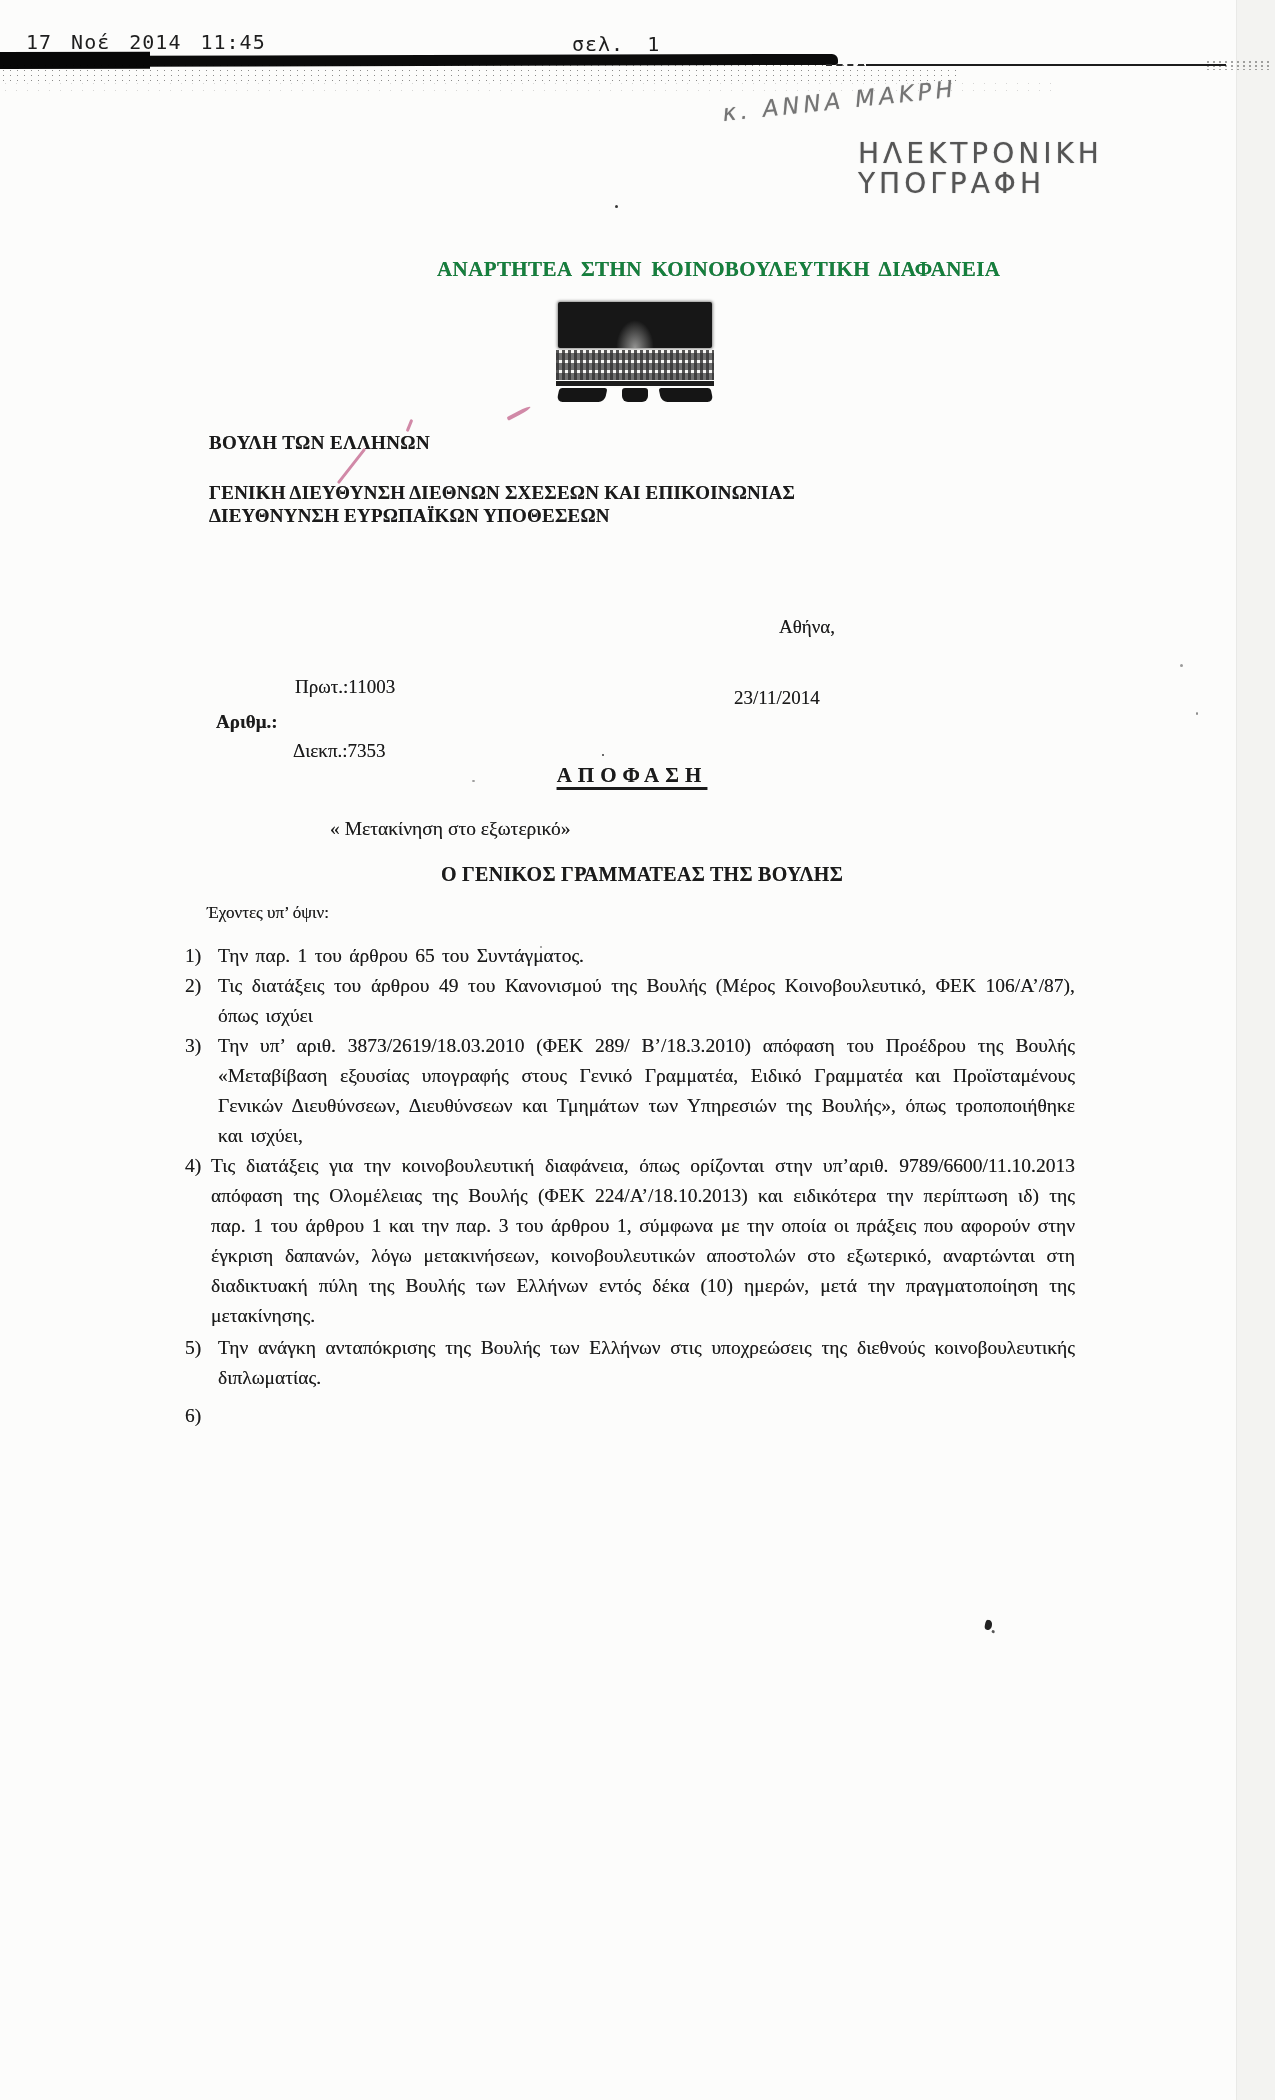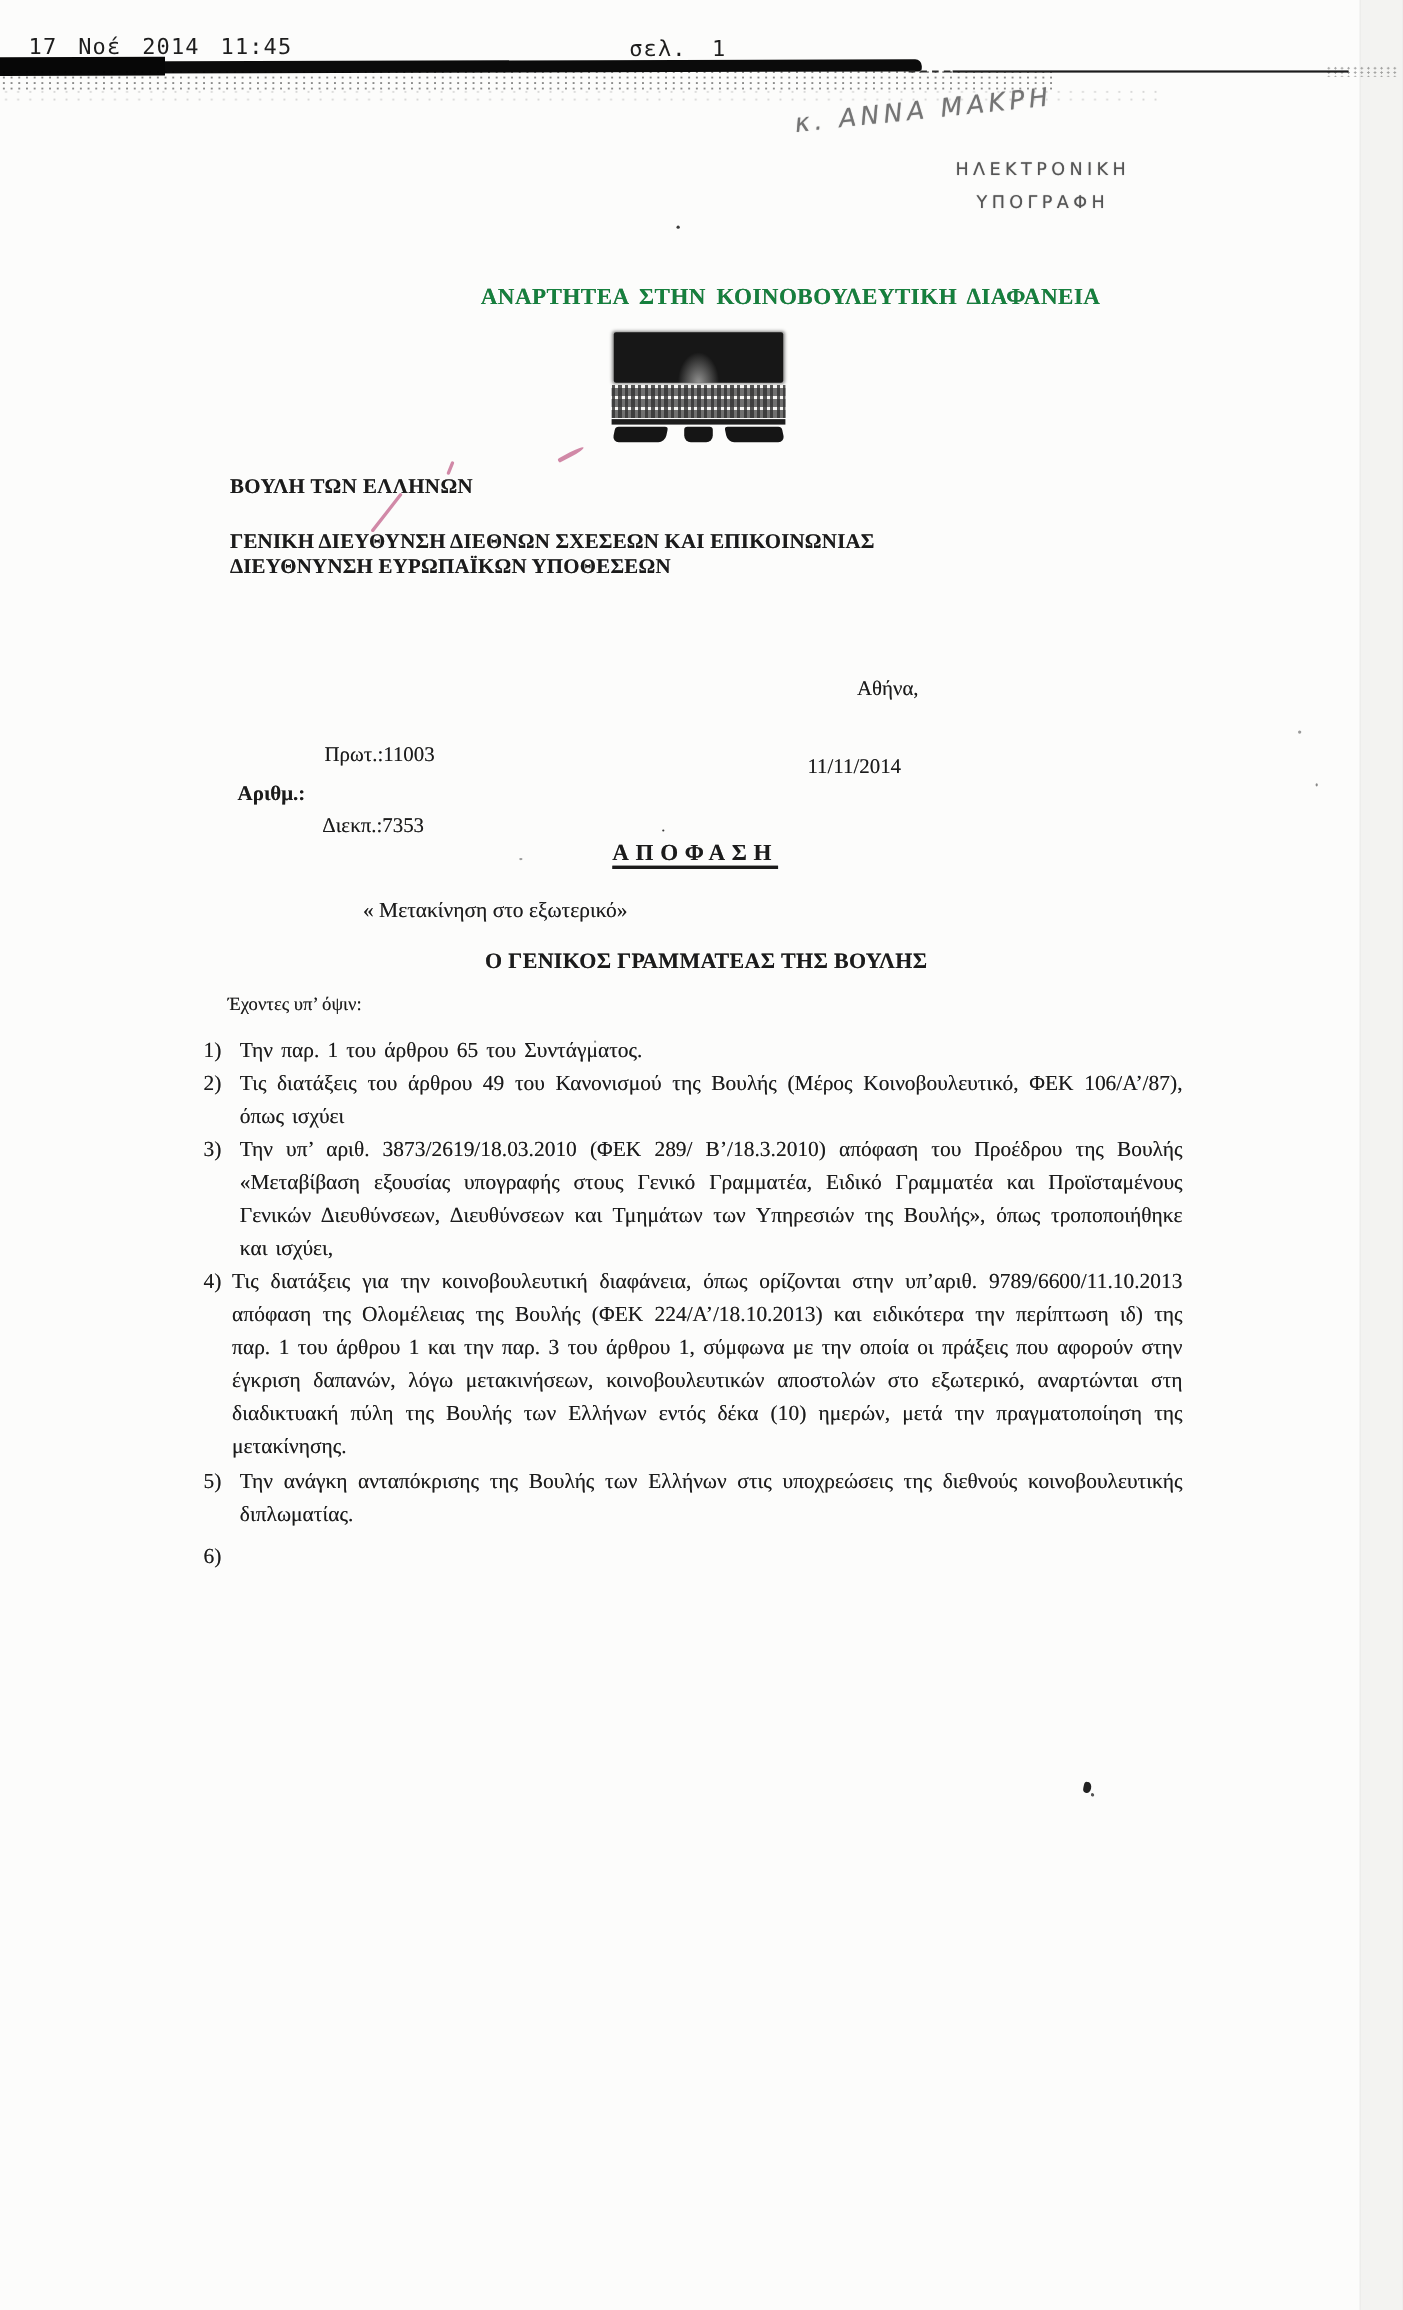--- a/index.html
+++ b/index.html
@@ -34,21 +34,21 @@
 
   
   .handwriting{
     left:722px;top:88px;width:230px;transform:rotate(-6deg);
     font-family:"DejaVu Sans",sans-serif;font-style:italic;
     font-size:23px;letter-spacing:4px;color:#5d5d5d;opacity:.85;
     text-shadow:0 0 1px #9a9a9a;white-space:nowrap;
   }
   .stamp{
     left:858px;top:139px;width:180px;text-align:center;
-    font-family:"DejaVu Sans",sans-serif;font-size:16px;letter-spacing:4px;
+    font-family:"DejaVu Sans",sans-serif;font-size:28px;letter-spacing:4px;
     color:#3f3f3f;line-height:30px;opacity:.88;text-shadow:0 0 1px #8a8a8a;
   }
 
   
   .notice{left:437px;top:257px;font-size:21px;font-weight:bold;color:#15803d;
     word-spacing:4px;letter-spacing:.4px;white-space:nowrap;}
 
   
   .emblem{left:556px;top:302px;width:158px;height:100px;}
   .emblem-top{position:absolute;left:2px;top:0;width:154px;height:46px;background:#171717;
@@ -140,21 +140,21 @@
   <div class="abs pen pen-stroke-b"></div>
 
   <div class="abs txt institution">ΒΟΥΛΗ ΤΩΝ ΕΛΛΗΝΩΝ</div>
   <div class="abs txt departments">
     <div>ΓΕΝΙΚΗ ΔΙΕΥΘΥΝΣΗ ΔΙΕΘΝΩΝ ΣΧΕΣΕΩΝ ΚΑΙ ΕΠΙΚΟΙΝΩΝΙΑΣ</div>
     <div>ΔΙΕΥΘΝΥΝΣΗ ΕΥΡΩΠΑΪΚΩΝ ΥΠΟΘΕΣΕΩΝ</div>
   </div>
 
   <div class="abs txt city">Αθήνα,</div>
   <div class="abs txt prot">Πρωτ.:11003</div>
-  <div class="abs txt pdate">11/11/2014</div>
+  <div class="abs txt pdate">23/11/2014</div>
   <div class="abs txt arith">Αριθμ.:</div>
   <div class="abs txt diekp">Διεκπ.:7353</div>
 
   <div class="abs txt d-title">ΑΠΟΦΑΣΗ</div>
   <div class="abs txt d-subject">« Μετακίνηση στο εξωτερικό»</div>
   <div class="abs txt d-issuer">Ο ΓΕΝΙΚΟΣ ΓΡΑΜΜΑΤΕΑΣ ΤΗΣ ΒΟΥΛΗΣ</div>
   <div class="abs txt d-preamble">Έχοντες υπ’ όψιν:</div>
 
   <div class="abs txt items">
     <div class="item">

